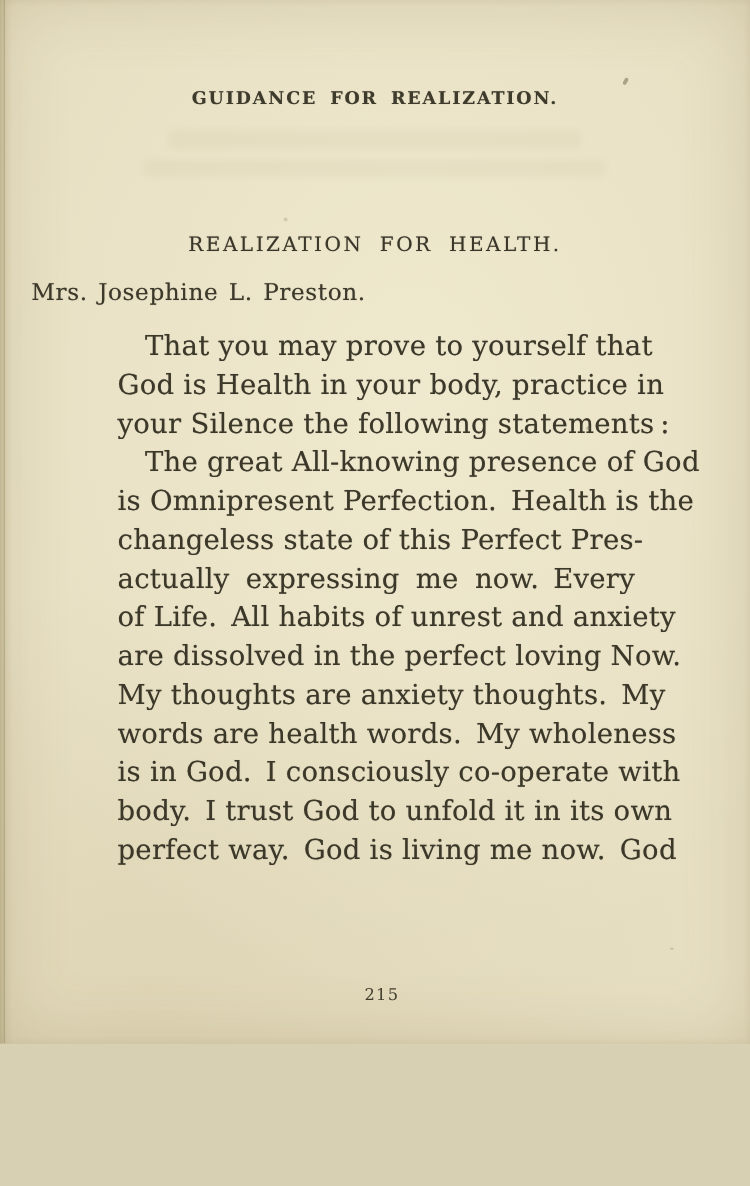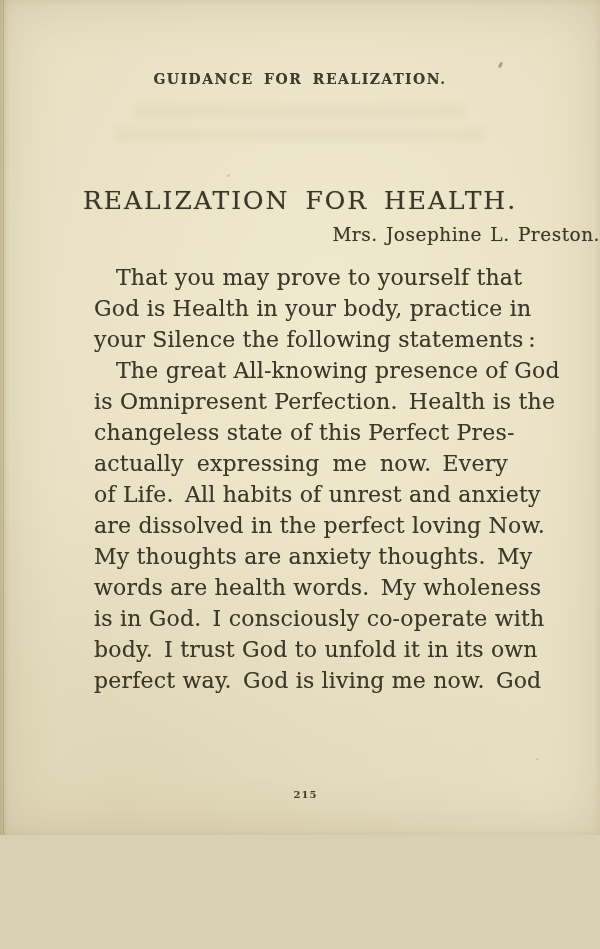--- a/index.html
+++ b/index.html
@@ -50,30 +50,30 @@
   
   .ghost { position: absolute; left: 0; right: 0; filter: blur(3px); opacity: 0.05; }
   .ghost-bar { margin: 0 auto; background: #7d714b; border-radius: 3px; }
   .ghost1 { top: 104px; } .ghost1 .ghost-bar { width: 330px; height: 15px; }
   .ghost2 { top: 128px; } .ghost2 .ghost-bar { width: 370px; height: 13px; }
 
   .section-title {
     position: absolute;
     top: 186px; left: 0; right: 0;
     text-align: center;
-    font-size: 25px;
+    font-size: 16px;
     letter-spacing: 2px;
     word-spacing: 6px;
     color: #3a372a;
     text-shadow: 0 0 0.7px rgba(58,55,42,0.5);
   }
   .author-line {
     position: absolute;
     top: 224px; left: 8px; right: 0;
-    text-align: right;
+    text-align: left;
     font-size: 18.5px;
     letter-spacing: 0.5px;
     word-spacing: 2px;
     color: #3c392b;
     text-shadow: 0 0 0.7px rgba(60,57,43,0.5);
     margin-left: 17px;
   }
 
   .body-text {
     position: absolute;
@@ -92,22 +92,22 @@
     color: #3b382a;
     text-shadow: 0 0 0.6px rgba(59,56,42,0.45);
   }
   .line.indent { padding-left: 22px; }
   .line.para-end { text-align-last: left; }
 
   .page-number {
     position: absolute;
     top: 789px; left: 11px; right: 0;
     text-align: center;
-    font-size: 10px;
-    font-weight: bold;
+    font-size: 13px;
+    font-weight: normal;
     letter-spacing: 1px;
     color: #413d2d;
   }
 
   
   .speck { position: absolute; background: #6b6248; border-radius: 50%; }
   .speck-1 { left: 499px; top: 62px; width: 3px; height: 6px; opacity: .5; transform: rotate(28deg); border-radius: 2px; }
   .speck-2 { left: 469px; top: 341px; width: 3px; height: 3px; opacity: .35; }
   .speck-3 { left: 227px; top: 174px; width: 3px; height: 3px; opacity: .22; }
   .speck-4 { left: 536px; top: 758px; width: 3px; height: 2px; opacity: .22; }

